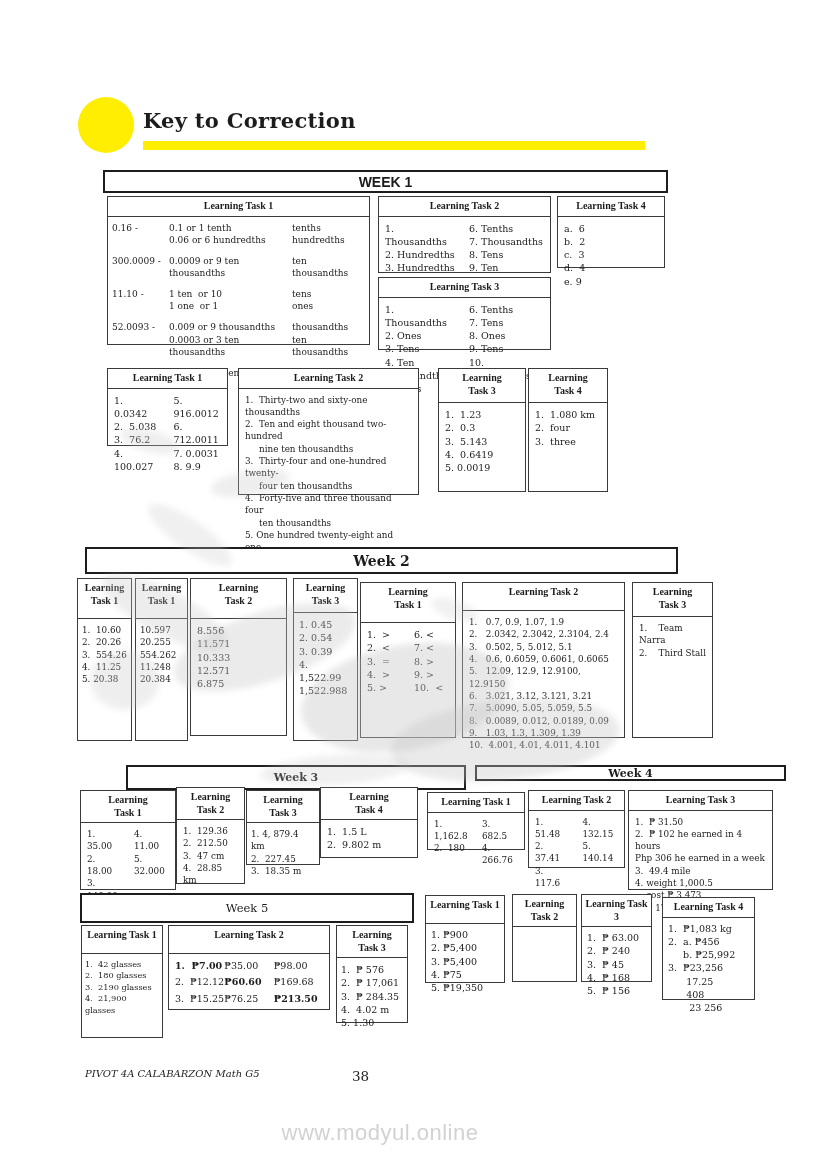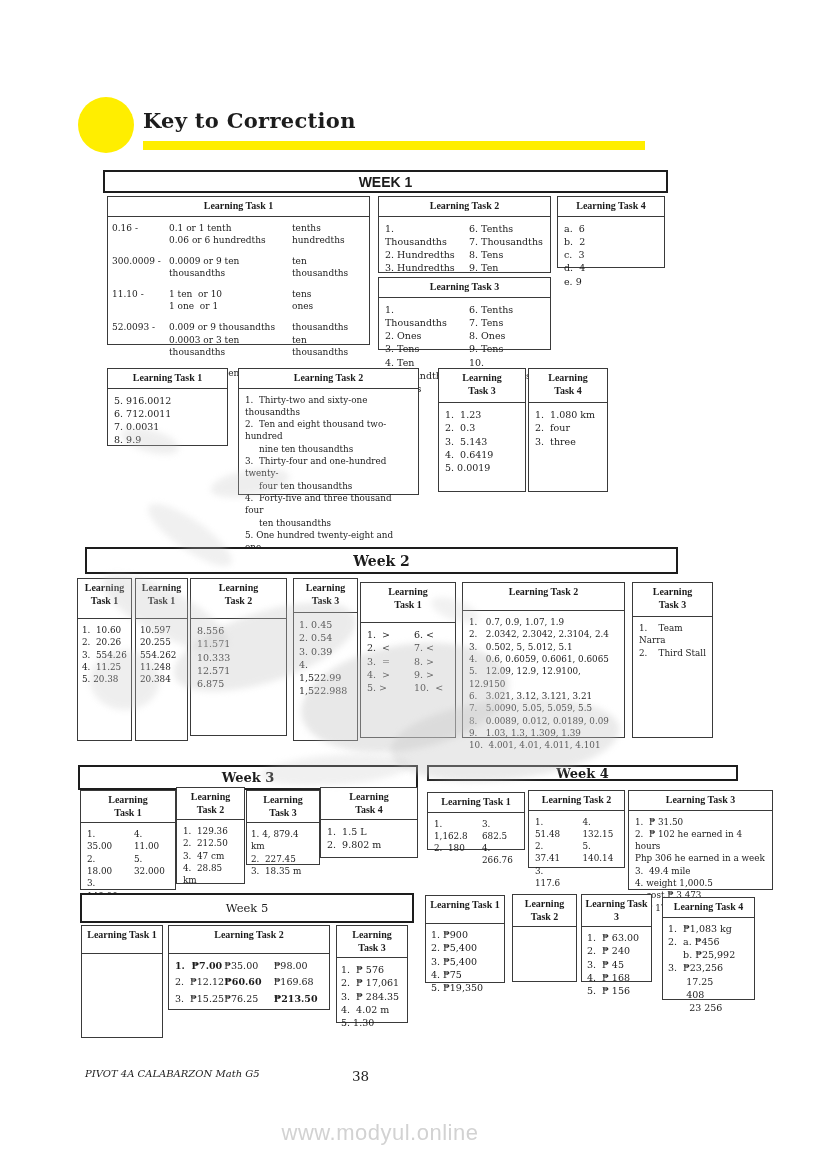--- a/index.html
+++ b/index.html
@@ -42,21 +42,21 @@
   .blob { position:absolute; background:#c6c6c6; border-radius:50%; filter:blur(3px); }
   .wmark { position:absolute; z-index:3; pointer-events:none; left:0; top:0; width:826px; height:1169px; }
   .footerbook { position:absolute; font-style:italic; font-size:10px; }
   .footerpage { position:absolute; font-size:13.5px; }
   .sitewm {
     position:absolute; font-family:"Liberation Sans","DejaVu Sans",sans-serif;
     color:#d2d2d2; font-size:22px; letter-spacing:.5px;
   }
   .wk1 { font-family:"Liberation Sans","DejaVu Sans",sans-serif; font-size:14px; }
   .wk2 { font-size:14px; }
-  .wk34 { font-size:13px; }
+  .wk34 { font-size:11px;margin-left:48px; }
   .wk5 { font-size:11.5px; font-weight:normal; }
 </style>
 </head>
 <body>
 
 <div class="circle" style="left:78px;top:97px;width:56px;height:56px"></div>
 <div class="pgtitle" style="left:143px;top:108px">Key to Correction</div>
 <div class="ybar" style="left:143px;top:141px;width:502px;height:9px"></div>
 
 <div class="banner wk1" style="left:103px;top:170px;width:565px;height:23px">WEEK 1</div>
@@ -125,20 +125,24 @@
 7. Tens
 8. Ones
 9. Tens
 10. Thousandths</div>
   </div>
 </div>
 
 <div class="box" style="left:107px;top:368px;width:121px;height:78px">
   <div class="ttl">Learning Task 1</div>
   <div class="bd cols">
+    <div>1.  0.0342
+2.  5.038
+3.  76.2
+4.  100.027</div>
     <div>5. 916.0012
 6. 712.0011
 7. 0.0031
 8. 9.9</div>
   </div>
 </div>
 
 <div class="box" style="left:238px;top:368px;width:181px;height:127px">
   <div class="ttl">Learning Task 2</div>
   <div class="bd sm">1.  Thirty-two and sixty-one thousandths
@@ -321,20 +325,24 @@
 3.  49.4 mile
 4. weight 1,000.5
     cost ₱ 3,473
 5. ₱ 17 185.5</div>
 </div>
 
 <div class="banner wk5" style="left:80px;top:893px;width:334px;height:30px">Week 5</div>
 
 <div class="box" style="left:81px;top:925px;width:82px;height:113px">
   <div class="ttl h28">Learning Task 1</div>
+  <div class="bd xs" style="padding:5px 3px">1.  42 glasses
+2.  180 glasses
+3.  2190 glasses
+4.  21,900 glasses</div>
 </div>
 
 <div class="box" style="left:168px;top:925px;width:162px;height:85px">
   <div class="ttl h28">Learning Task 2</div>
   <div class="bd grid33">
     <div class="b">1.  ₱7.00</div>
     <div>₱35.00</div>
     <div>₱98.00</div>
     <div>2.  ₱12.12</div>
     <div class="b">₱60.60</div>

